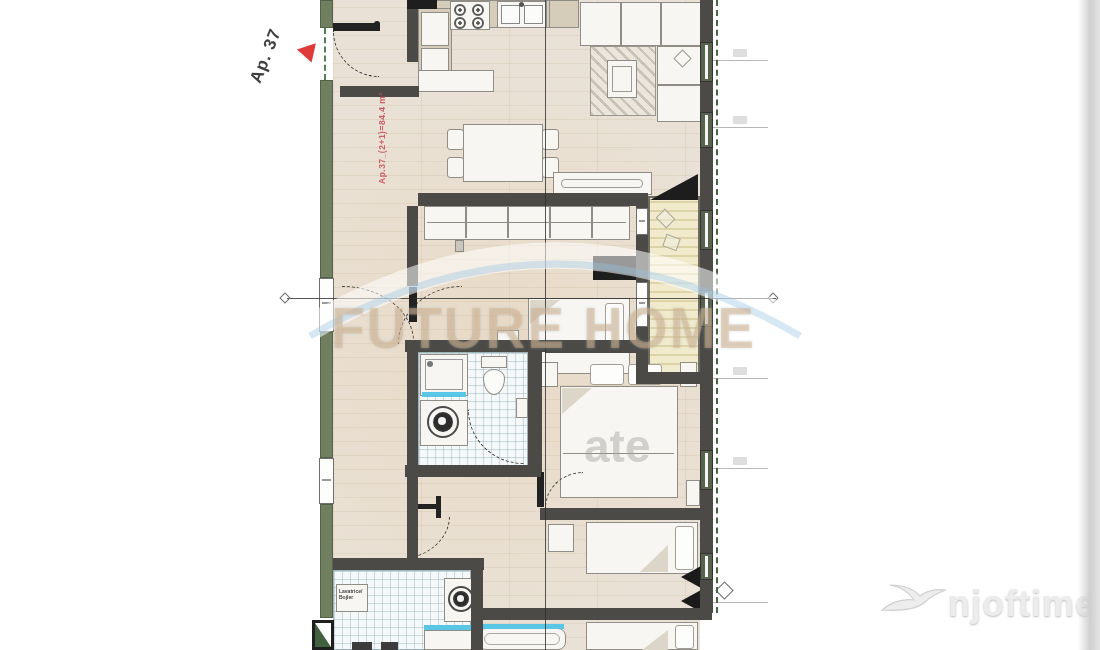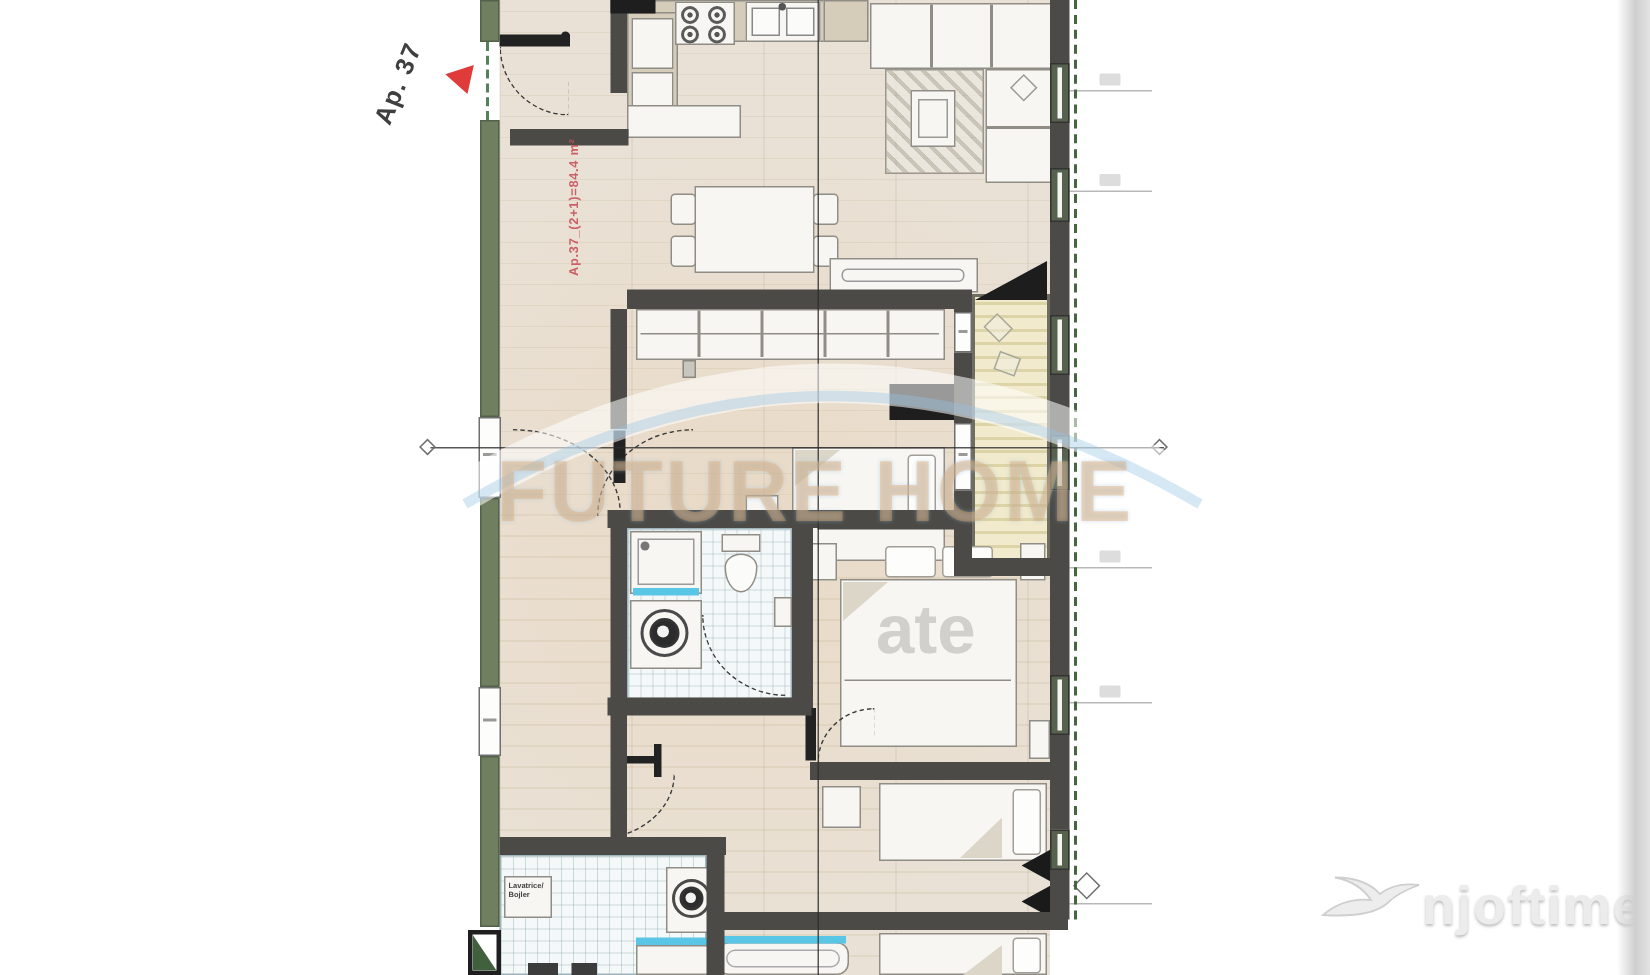--- a/index.html
+++ b/index.html
@@ -43,21 +43,21 @@
   .divline{background:#8f8d85;}
   .ap-marker{left:224px;top:26px;width:100px;transform:rotate(-68deg);
      font:700 17px "Liberation Sans",sans-serif;color:#3f3f3f;letter-spacing:1px;z-index:7;}
   .pin{left:299px;top:46px;width:0;height:0;border-left:10px solid transparent;
      border-right:10px solid transparent;border-top:17px solid #e03b3b;transform:rotate(-18deg);z-index:7;}
   .area-label{left:377px;top:84px;height:100px;writing-mode:vertical-rl;transform:rotate(180deg);
      font:700 8.5px "Liberation Sans",sans-serif;color:#c7525c;opacity:.9;letter-spacing:.5px;z-index:7;}
   .brand-wm{left:331px;top:294px;font:700 58px "Liberation Sans",sans-serif;white-space:nowrap;
      color:rgba(232,168,100,.40);letter-spacing:2px;transform:scaleX(.95);transform-origin:left;
      text-shadow:0 0 3px rgba(150,190,225,.45);z-index:6;}
-  .ate-wm{left:584px;top:392px;font:700 46px "Liberation Sans",sans-serif;
+  .ate-wm{left:584px;top:419px;font:700 46px "Liberation Sans",sans-serif;
      color:rgba(165,162,158,.45);z-index:6;}
   .site-wm{left:948px;top:583px;font:700 36px "Liberation Sans",sans-serif;color:#ececec;
      text-shadow:0 1px 2px rgba(165,165,165,.75);letter-spacing:1px;z-index:8;}
   .edgeband{left:1078px;top:0;width:22px;height:650px;z-index:8;
      background:linear-gradient(90deg, rgba(205,205,205,0) 0%, #cfcfcf 55%, #e3e3e3 100%);}
   .lav-text{position:absolute;left:2px;top:3px;font:700 5px "Liberation Sans",sans-serif;
      color:#444;line-height:1.25;}
   .z1{z-index:1}.z2{z-index:2}.z3{z-index:3}.z4{z-index:4}.z5{z-index:5}.z6{z-index:6}
 </style>
 </head>

